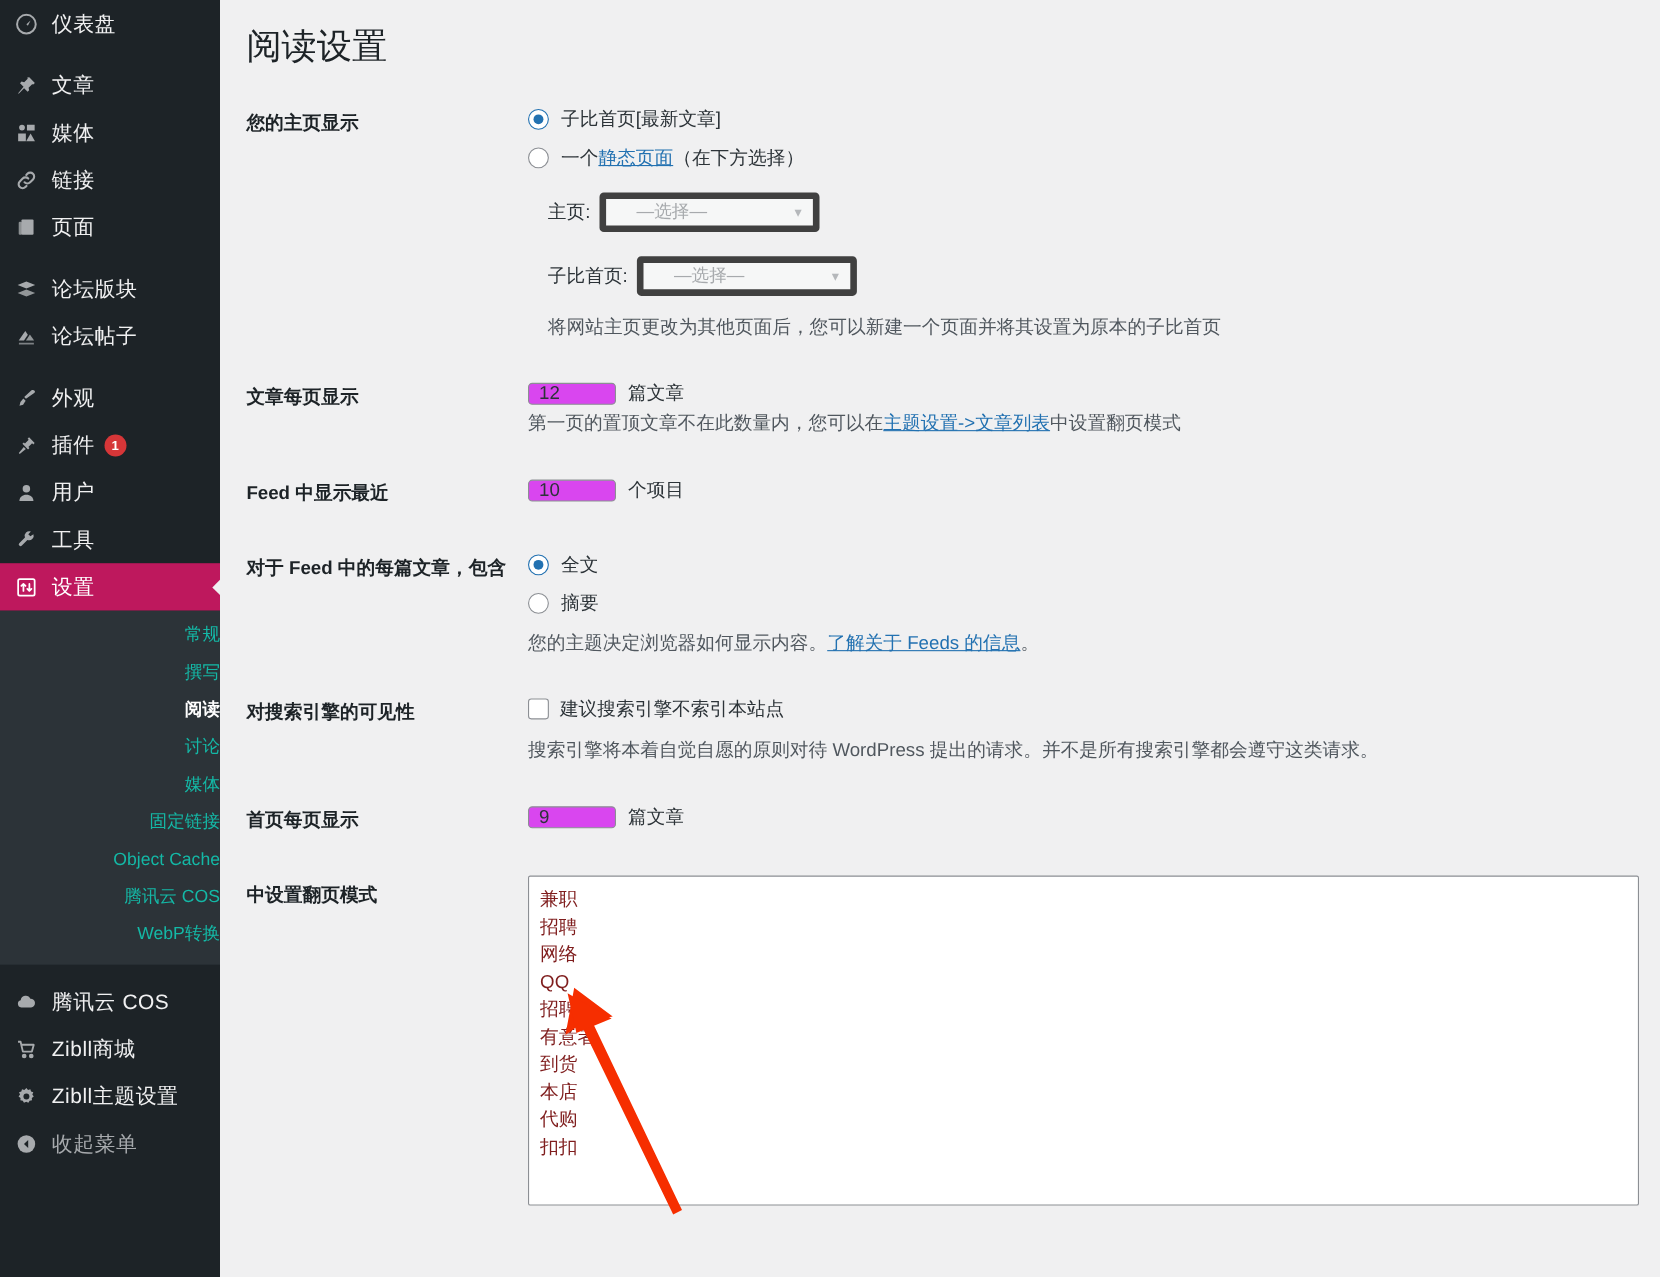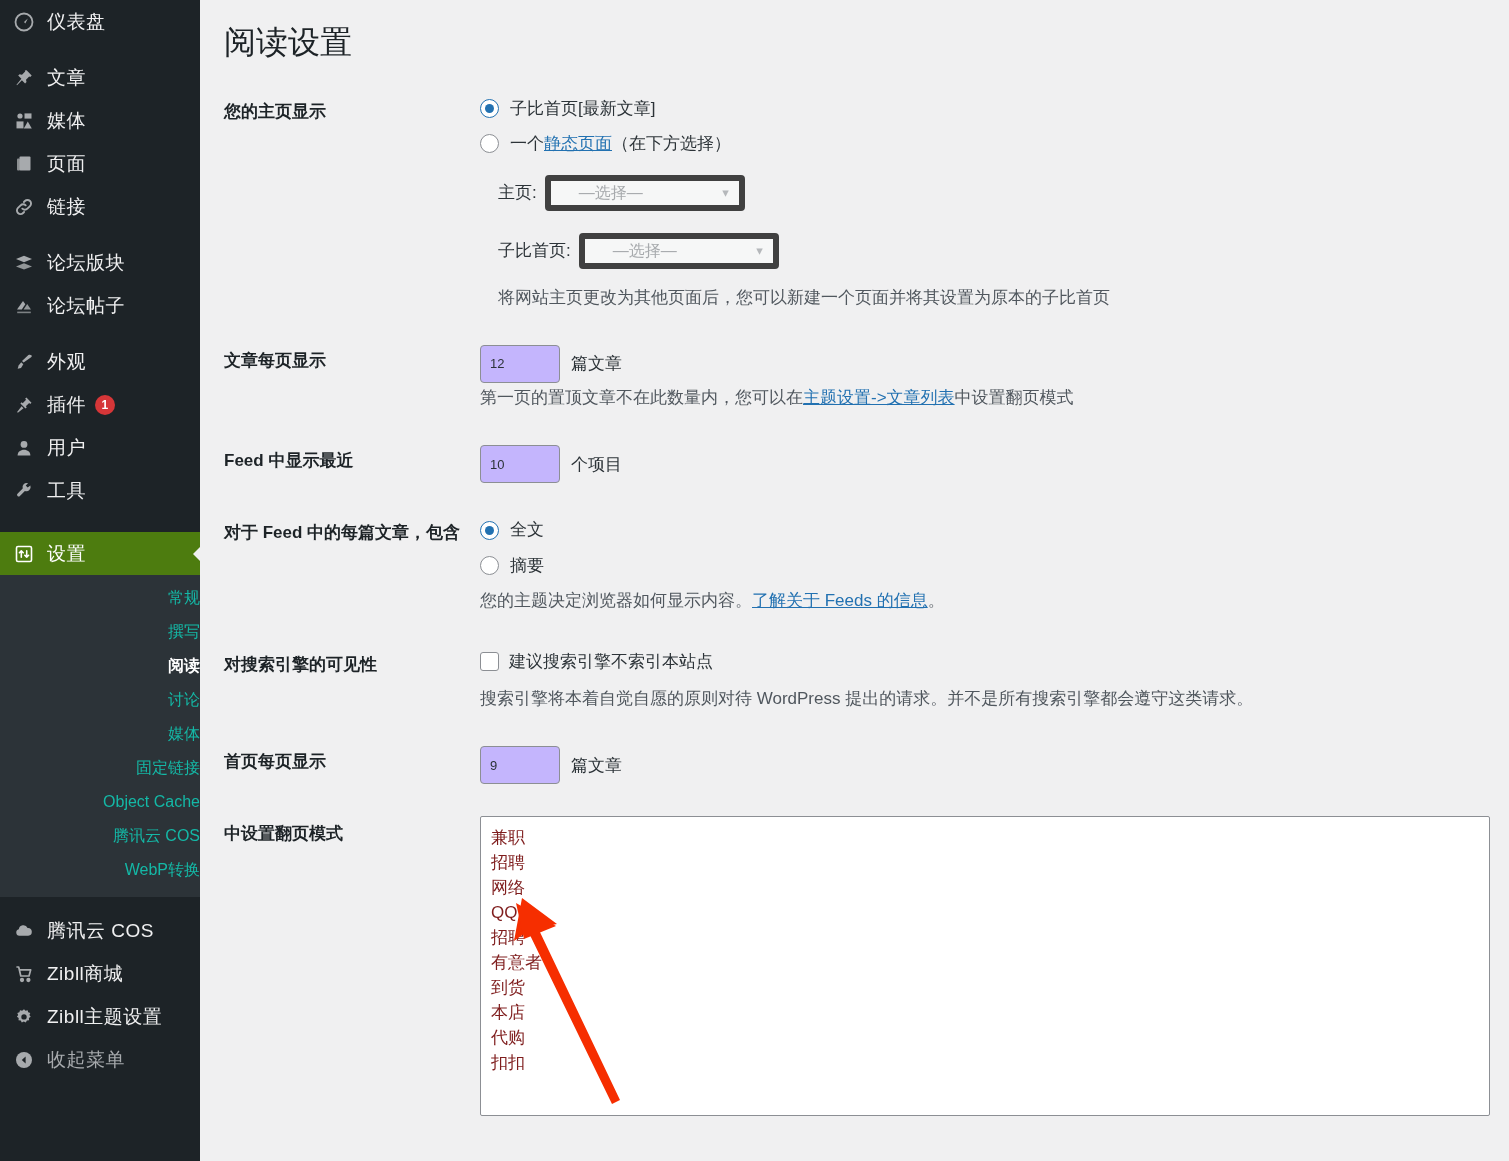--- a/index.html
+++ b/index.html
@@ -35,24 +35,23 @@
     width: 38px; flex: 0 0 38px;
     display: flex; align-items: center; justify-content: flex-start;
     color: #a7aaad;
     font-size: 19px;
     padding-left: 5px;
   }
   .menu-item .ico svg { display:block; }
   .menu-item .lbl { white-space: nowrap; }
   .menu-sep { height: 13px; }
   .menu-item.active {
-    background: #4d7c0f;
+    background: #be185d;
     color: #fff;
     font-weight: 400;
-    margin-top: 20px;
   }
   .menu-item.active .ico { color: #fff; }
   .menu-item.active::after {
     content: "";
     position: absolute;
     right: -1px; top: 50%;
     margin-top: -8px;
     border-style: solid;
     border-width: 8px 8px 8px 0;
     border-color: transparent #f0f0f1 transparent transparent;
@@ -177,25 +176,25 @@
   }
   .chev { color: #b5b8bb; font-size: 13px; line-height: 1; }
   .note {
     font-size: 17px;
     color: #50575e;
     margin-top: 2px;
     line-height: 1.55;
   }
 
   .num-input {
-    width: 80px; height: 38px;
+    width: 80px; height: 20px;
     border: 1px solid #8c8f94;
     border-radius: 4px;
-    background: #c4b5fd;
-    font-size: 13px;
+    background: #d946ef;
+    font-size: 17px;
     color: #2c3338;
     padding: 0 9px;
     font-family: "Liberation Sans", sans-serif;
   }
   .inline-after { font-size: 17px; color: #2c3338; margin-left: 11px; }
   .field-line { display: flex; align-items: center; }
 
   .keyword-area {
     width: 1010px; height: 300px;
     border: 1px solid #8c8f94;
@@ -252,36 +251,36 @@
             <path d="M10.5 2.4h7v5.2h-7z"></path>
             <path d="M2.5 10.4h7v7h-7z"></path>
             <path d="M13.8 10.4l4 7h-8z"></path>
           </svg>
       </span>
       <span class="lbl">媒体</span>
     </div>
 
     <div class="menu-item">
       <span class="ico">
-        <svg width="20" height="20" viewBox="0 0 20 20" fill="currentColor">
-            <rect x="5.5" y="2.5" width="11" height="14" rx="1"></rect>
-            <rect x="3" y="4.5" width="3" height="12" rx="1" opacity=".8"></rect>
-          </svg>
-      </span>
-      <span class="lbl">页面</span>
-    </div>
-
-    <div class="menu-item">
-      <span class="ico">
         <svg width="20" height="20" viewBox="0 0 20 20" fill="none" stroke="currentColor" stroke-width="1.9" stroke-linecap="round">
             <path d="M8.3 11.7a3.6 3.6 0 0 0 5.1 0l2.6-2.6a3.6 3.6 0 0 0-5.1-5.1l-1 1"></path>
             <path d="M11.7 8.3a3.6 3.6 0 0 0-5.1 0L4 10.9a3.6 3.6 0 0 0 5.1 5.1l1-1"></path>
           </svg>
       </span>
       <span class="lbl">链接</span>
+    </div>
+
+    <div class="menu-item">
+      <span class="ico">
+        <svg width="20" height="20" viewBox="0 0 20 20" fill="currentColor">
+            <rect x="5.5" y="2.5" width="11" height="14" rx="1"></rect>
+            <rect x="3" y="4.5" width="3" height="12" rx="1" opacity=".8"></rect>
+          </svg>
+      </span>
+      <span class="lbl">页面</span>
     </div>
 
 
     <div class="menu-sep"></div>
 
     <div class="menu-item">
       <span class="ico">
         <svg width="20" height="20" viewBox="0 0 20 20" fill="currentColor">
             <path d="M10 2.8L18 6l-8 3.2L2 6z"></path>
             <path d="M10 10.2L18 13.4l-8 3.2-8-3.2z" opacity=".85"></path>

